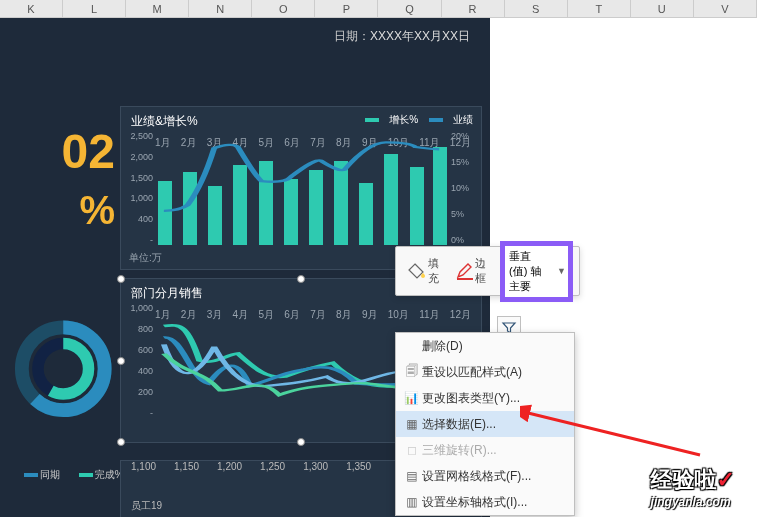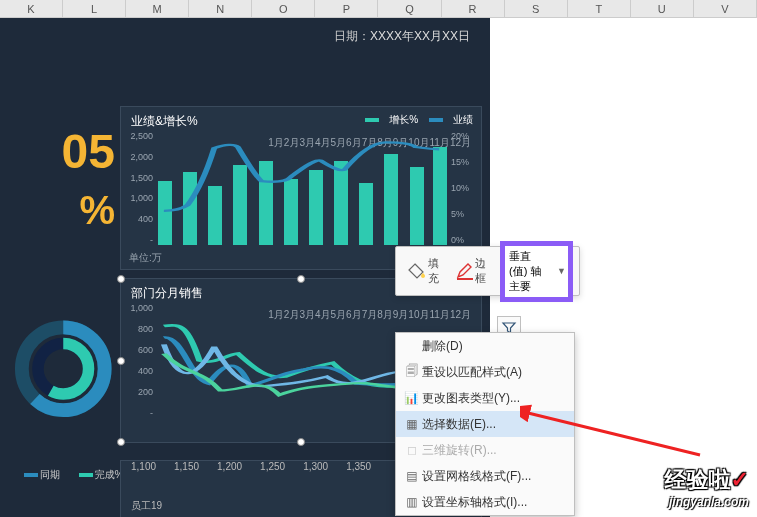--- a/index.html
+++ b/index.html
@@ -20,21 +20,21 @@
 .swatch { display: inline-block; width: 14px; height: 4px; vertical-align: middle; margin-right: 2px; }
 .chart1 { left: 120px; top: 88px; width: 362px; height: 164px; }
 .chart2 { left: 120px; top: 260px; width: 362px; height: 165px; }
 .donut { position: absolute; left: 0; top: 270px; width: 115px; height: 150px; }
 .bottomleg { position: absolute; left: 24px; top: 450px; font-size: 10px; color: #ccc; }
 .bottomleg span { margin-right: 8px; }
 .topsales { position: absolute; left: 120px; top: 442px; width: 362px; height: 60px; background: #253445; border: 1px solid #3a4a5c; }
 .topsales .thdr { font-size: 12px; font-weight: bold; color: #fff; padding: 6px 10px; }
 .salesrow { display: flex; font-size: 10px; color: #bbb; padding: 0 10px; gap: 18px; }
 .leftlbl { position: absolute; left: 10px; bottom: 6px; font-size: 10px; color: #bbb; }
-.axis { display: flex; justify-content: flex-end; font-size: 10px; color: #9aa5b0; padding: 0 10px 6px 34px; }
+.axis { display: flex; justify-content: space-between; font-size: 10px; color: #9aa5b0; padding: 0 10px 6px 34px; }
 .yaxis { position: absolute; left: 6px; top: 24px; bottom: 24px; width: 26px; display: flex; flex-direction: column; justify-content: space-between; font-size: 9px; color: #9aa5b0; text-align: right; }
 .yaxis2 { position: absolute; right: 4px; top: 24px; bottom: 24px; width: 26px; display: flex; flex-direction: column; justify-content: space-between; font-size: 9px; color: #9aa5b0; text-align: left; }
 .unit { position: absolute; left: 8px; bottom: 4px; font-size: 10px; color: #9aa5b0; }
 .plot { position: absolute; left: 34px; right: 30px; top: 24px; bottom: 24px; }
 .bar { position: absolute; bottom: 0; width: 14px; background: #2ecab0; }
 .selhandle { position: absolute; width: 8px; height: 8px; background: #fff; border: 1px solid #888; border-radius: 50%; }
 
 .toolbar { position: absolute; left: 395px; top: 246px; width: 185px; height: 50px; background: #f8f8f8; border: 1px solid #bfbfbf; border-radius: 2px; display: flex; align-items: center; padding: 4px 6px; box-shadow: 0 2px 6px rgba(0,0,0,.15); }
 .tbtn { display: flex; flex-direction: row; align-items: center; font-size: 11px; color: #444; padding: 2px 6px; cursor: pointer; }
 .tbtn .ico { width: 24px; height: 22px; display: flex; align-items: center; justify-content: center; }
@@ -42,21 +42,21 @@
 .combo .dd { position: absolute; right: 2px; top: 50%; transform: translateY(-50%); font-size: 9px; color: #666; }
 .sidebtn { position: absolute; left: 497px; top: 316px; width: 24px; height: 24px; background: #fafafa; border: 1px solid #c0c0c0; display: flex; align-items: center; justify-content: center; }
 
 .ctxmenu { position: absolute; left: 395px; top: 332px; width: 180px; background: #fafafa; border: 1px solid #bfbfbf; box-shadow: 0 3px 8px rgba(0,0,0,.25); font-size: 12px; }
 .ctxmenu .mi { display: flex; align-items: center; height: 26px; padding: 0 8px 0 6px; cursor: pointer; color: #333; }
 .ctxmenu .mi.hl { background: #d5e6f7; }
 .ctxmenu .mi.dis { color: #aaa; cursor: default; }
 .ctxmenu .mi .mico { width: 20px; text-align: center; font-size: 12px; color: #666; }
 .ctxmenu .mi.dis .mico { color: #ccc; }
 .arrow { position: absolute; left: 520px; top: 400px; pointer-events: none; }
-.watermark { position: absolute; right: 8px; bottom: 8px; text-align: right; }
+.watermark { position: absolute; right: 22px; bottom: 8px; }
 .watermark .a { font-size: 22px; font-weight: bold; color: #fff; text-shadow: 1px 1px 1px #000, -1px -1px 1px #000, 1px -1px 1px #000, -1px 1px 1px #000; }
 .watermark .ck { color: #e23; }
 .watermark .b { font-size: 12px; font-weight: bold; color: #fff; text-shadow: 1px 1px 1px #000, -1px -1px 1px #000; font-style: italic; }
 </style>
 </head>
 <body>
 
 <div class="colheaders">
   <div>K</div>
     <div>L</div>
@@ -71,21 +71,21 @@
     <div>U</div>
     <div>V</div>
 </div>
 
 <div class="dashboard">
   <div class="dateline">
     <span class="lbl">日期：</span><span>XXXX年XX月XX日</span>
   </div>
 
   <div class="leftnum">
-    <div class="big">05</div>
+    <div class="big">02</div>
     <div class="pct">%</div>
   </div>
 
   <div class="card chart1">
     <div class="hdr">
       <span>业绩&amp;增长%</span>
       <div class="legend">
         <span><i class="swatch" style="background:#2ecab0"></i><span>增长%</span></span>
         <span><i class="swatch" style="background:#2b8cbe"></i><span>业绩</span></span>
       </div>

